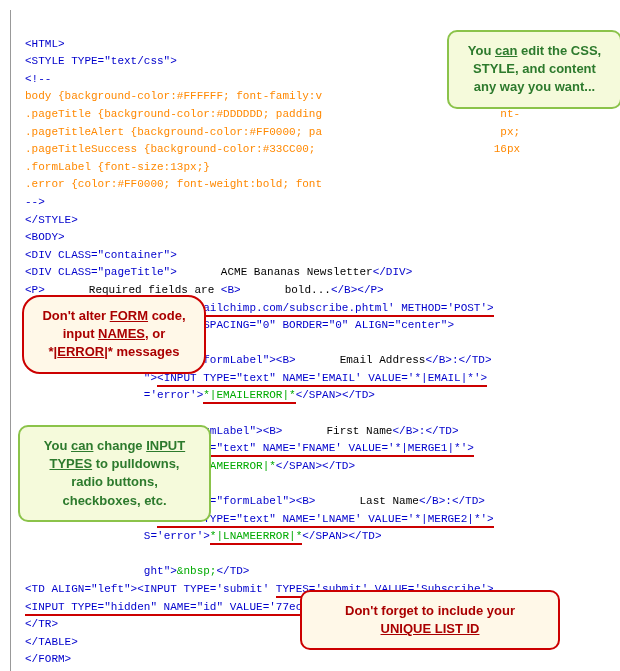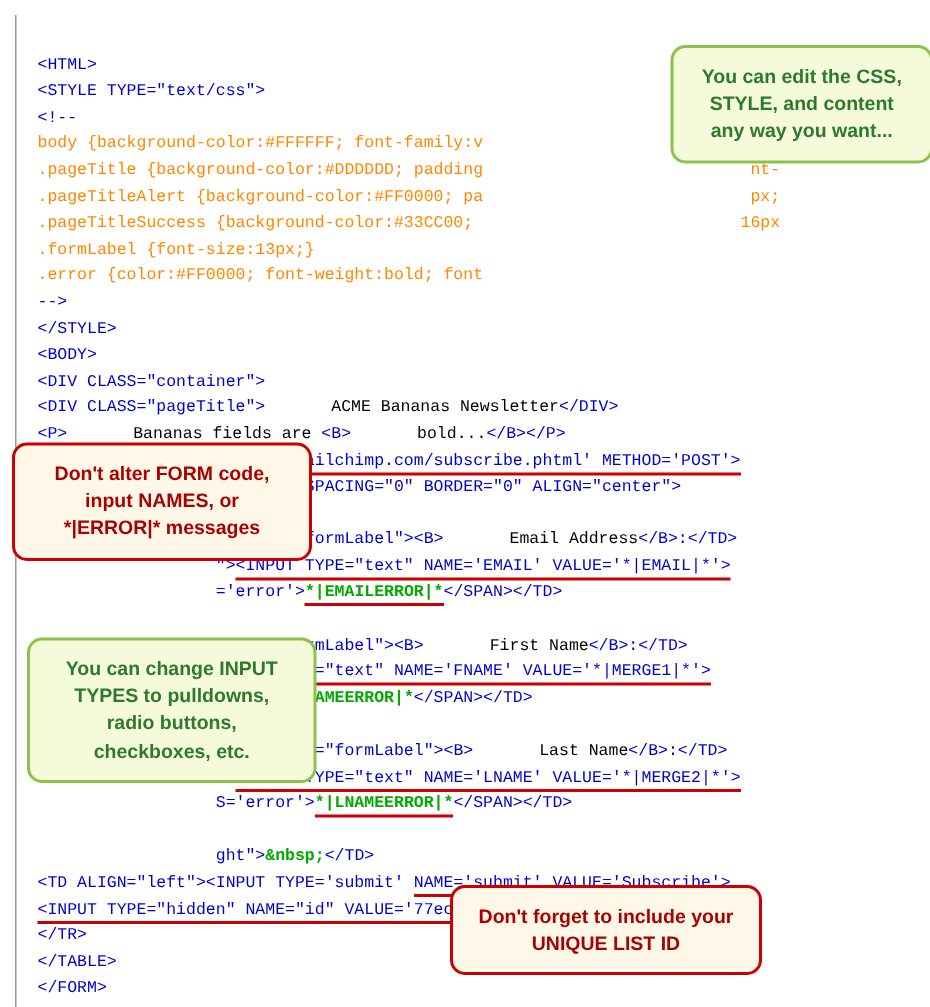--- a/index.html
+++ b/index.html
@@ -14,21 +14,21 @@
   .code-area {
     border-left: 1px solid #999;
     padding-left: 14px;
     padding-top: 8px;
     line-height: 1.6;
     white-space: pre;
   }
   .tag { color: #0000cc; text-align: right; }
   .text { color: #000; margin-left: 44px; }
   .orange { color: #ff8800; text-align: right; }
-  .green { color: #00aa00; font-weight: bold; }
+  .green { color: #00aa00; font-weight: normal; }
   .red-underline {
     border-bottom: 2px solid #cc0000;
     padding-bottom: 1px;
   }
   .callout {
     position: absolute;
     border-radius: 10px;
     padding: 10px 16px;
     font-family: Verdana, Arial, sans-serif;
     font-size: 13px;
@@ -40,74 +40,74 @@
   .callout-green {
     background: #f5fadb;
     border: 2px solid #8bc34a;
     color: #2d7a2d;
   }
   .callout-red {
     background: #fff8e8;
     border: 2px solid #cc0000;
     color: #aa0000;
   }
-  .callout .u { }
+  .callout .u { text-decoration: underline; }
 </style>
 </head>
 <body>
 
 <div class="code-area">
 <span class="tag">&lt;HTML&gt;</span>
 <span class="tag">&lt;STYLE TYPE="text/css"&gt;</span>
 <span class="tag">&lt;!--</span>
 <span class="orange">body {background-color:#FFFFFF; font-family:v</span>                           <span class="orange"> tex</span>
 <span class="orange">.pageTitle {background-color:#DDDDDD; padding</span>                           <span class="orange">nt-</span>
 <span class="orange">.pageTitleAlert {background-color:#FF0000; pa</span>                           <span class="orange">px;</span>
 <span class="orange">.pageTitleSuccess {background-color:#33CC00; </span>                          <span class="orange">16px</span>
 <span class="orange">.formLabel {font-size:13px;}</span>
 <span class="orange">.error {color:#FF0000; font-weight:bold; font</span>
 <span class="tag">--&gt;</span>
 <span class="tag">&lt;/STYLE&gt;</span>
 <span class="tag">&lt;BODY&gt;</span>
 <span class="tag">&lt;DIV CLASS="container"&gt;</span>
 <span class="tag">&lt;DIV CLASS="pageTitle"&gt;</span><span class="text">ACME Bananas Newsletter</span><span class="tag">&lt;/DIV&gt;</span>
-<span class="tag">&lt;P&gt;</span><span class="text">Bananas fields are </span><span class="tag">&lt;B&gt;</span><span class="text">bold...</span><span class="tag">&lt;/B&gt;&lt;/P&gt;</span>
+<span class="tag">&lt;P&gt;</span><span class="text">Required fields are </span><span class="tag">&lt;B&gt;</span><span class="text">bold...</span><span class="tag">&lt;/B&gt;&lt;/P&gt;</span>
 <span class="tag red-underline">&lt;FORM ACTION='http://beta.mailchimp.com/subscribe.phtml' METHOD='POST'&gt;</span>
 <span class="tag">&lt;TABLE CELLPADDING="5" CELLSPACING="0" BORDER="0" ALIGN="center"&gt;</span>
 
                  <span class="tag">t" CLASS="formLabel"&gt;&lt;B&gt;</span><span class="text">Email Address</span><span class="tag">&lt;/B&gt;:&lt;/TD&gt;</span>
                   <span class="tag">"&gt;</span><span class="tag red-underline">&lt;INPUT TYPE="text" NAME='EMAIL' VALUE='*|EMAIL|*'&gt;</span>
                   <span class="tag">='error'&gt;</span><span class="green red-underline">*|EMAILERROR|*</span><span class="tag">&lt;/SPAN&gt;&lt;/TD&gt;</span>
 
 <span class="tag">&lt;TD ALIGN="right" CLASS="formLabel"&gt;&lt;B&gt;</span><span class="text">First Name</span><span class="tag">&lt;/B&gt;:&lt;/TD&gt;</span>
 <span class="tag">&lt;TD ALIGN="left"&gt;</span><span class="tag red-underline">&lt;INPUT TYPE="text" NAME='FNAME' VALUE='*|MERGE1|*'&gt;</span>
 <span class="tag">&lt;BR&gt;&lt;SPAN CLASS='error'&gt;</span><span class="green">*|FNAMEERROR|*</span><span class="tag">&lt;/SPAN&gt;&lt;/TD&gt;</span>
 
                   <span class="tag">ght" CLASS="formLabel"&gt;&lt;B&gt;</span><span class="text">Last Name</span><span class="tag">&lt;/B&gt;:&lt;/TD&gt;</span>
                  <span class="tag">t"&gt;</span><span class="tag red-underline">&lt;INPUT TYPE="text" NAME='LNAME' VALUE='*|MERGE2|*'&gt;</span>
                   <span class="tag">S='error'&gt;</span><span class="green red-underline">*|LNAMEERROR|*</span><span class="tag">&lt;/SPAN&gt;&lt;/TD&gt;</span>
 
                   <span class="tag">ght"&gt;</span><span class="green">&amp;nbsp;</span><span class="tag">&lt;/TD&gt;</span>
-<span class="tag">&lt;TD ALIGN="left"&gt;&lt;INPUT TYPE='submit' </span><span class="tag red-underline">NAME='submit'</span><span class="tag"> VALUE='Subscribe'&gt;</span>
+<span class="tag">&lt;TD ALIGN="left"&gt;&lt;INPUT TYPE='submit' </span><span class="tag red-underline">TYPES='submit'</span><span class="tag"> VALUE='Subscribe'&gt;</span>
 <span class="tag red-underline">&lt;INPUT TYPE="hidden" NAME="id" VALUE='77ec71b573'&gt;</span><span class="tag">&lt;/TD&gt;</span>
 <span class="tag">&lt;/TR&gt;</span>
 <span class="tag">&lt;/TABLE&gt;</span>
 <span class="tag">&lt;/FORM&gt;</span>
 <span class="tag">&lt;/DIV&gt;</span>
 
 
 </div>
 
 <div class="callout callout-green" style="top:30px; right:18px; width:175px;">
   <span>You </span><span class="u">can</span><span> edit the CSS, STYLE, and content any way you want...</span>
 </div>
 
-<div class="callout callout-red" style="top:295px; left:8px; width:200px;">
+<div class="callout callout-red" style="top:295px; left:22px; width:184px;border-radius:18px;">
   <span>Don't alter </span><span class="u">FORM</span><span> code, input </span><span class="u">NAMES</span><span>, or *|</span><span class="u">ERROR</span><span>|* messages</span>
 </div>
 
 <div class="callout callout-green" style="top:425px; left:18px; width:193px;">
   <span>You </span><span class="u">can</span><span> change </span><span class="u">INPUT TYPES</span><span> to pulldowns, radio buttons, checkboxes, etc.</span>
 </div>
 
-<div class="callout callout-red" style="top:590px; left:300px; width:208px;">
+<div class="callout callout-red" style="top:590px; left:300px; width:260px;">
   <span>Don't forget to include your </span><span class="u">UNIQUE LIST ID</span>
 </div>
 
 </body></html>

